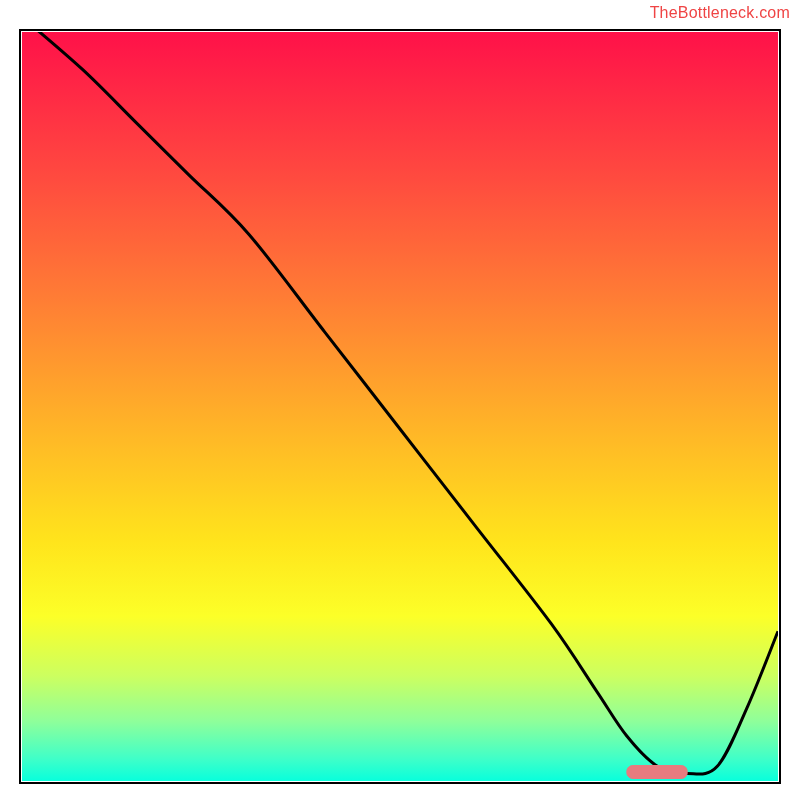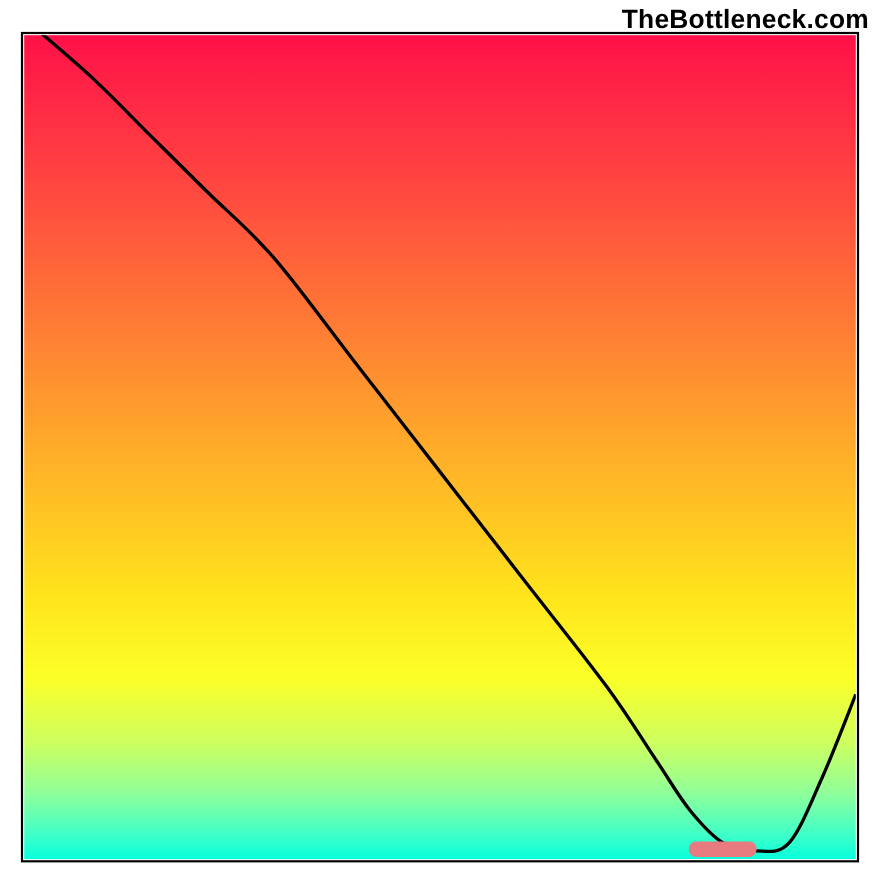--- a/index.html
+++ b/index.html
@@ -12,23 +12,23 @@
   }
   .container {
     position: relative;
     width: 800px;
     height: 800px;
   }
   .watermark {
     position: absolute;
     top: 4px;
     right: 10px;
-    color: #000000;
-    font-size: 24px;
-    font-weight: 700;
+    color: #ef4444;
+    font-size: 16px;
+    font-weight: 400;
     letter-spacing: 0.2px;
     z-index: 10;
   }
   svg.chart {
     position: absolute;
     top: 0;
     left: 0;
   }
 </style>
 </head>

